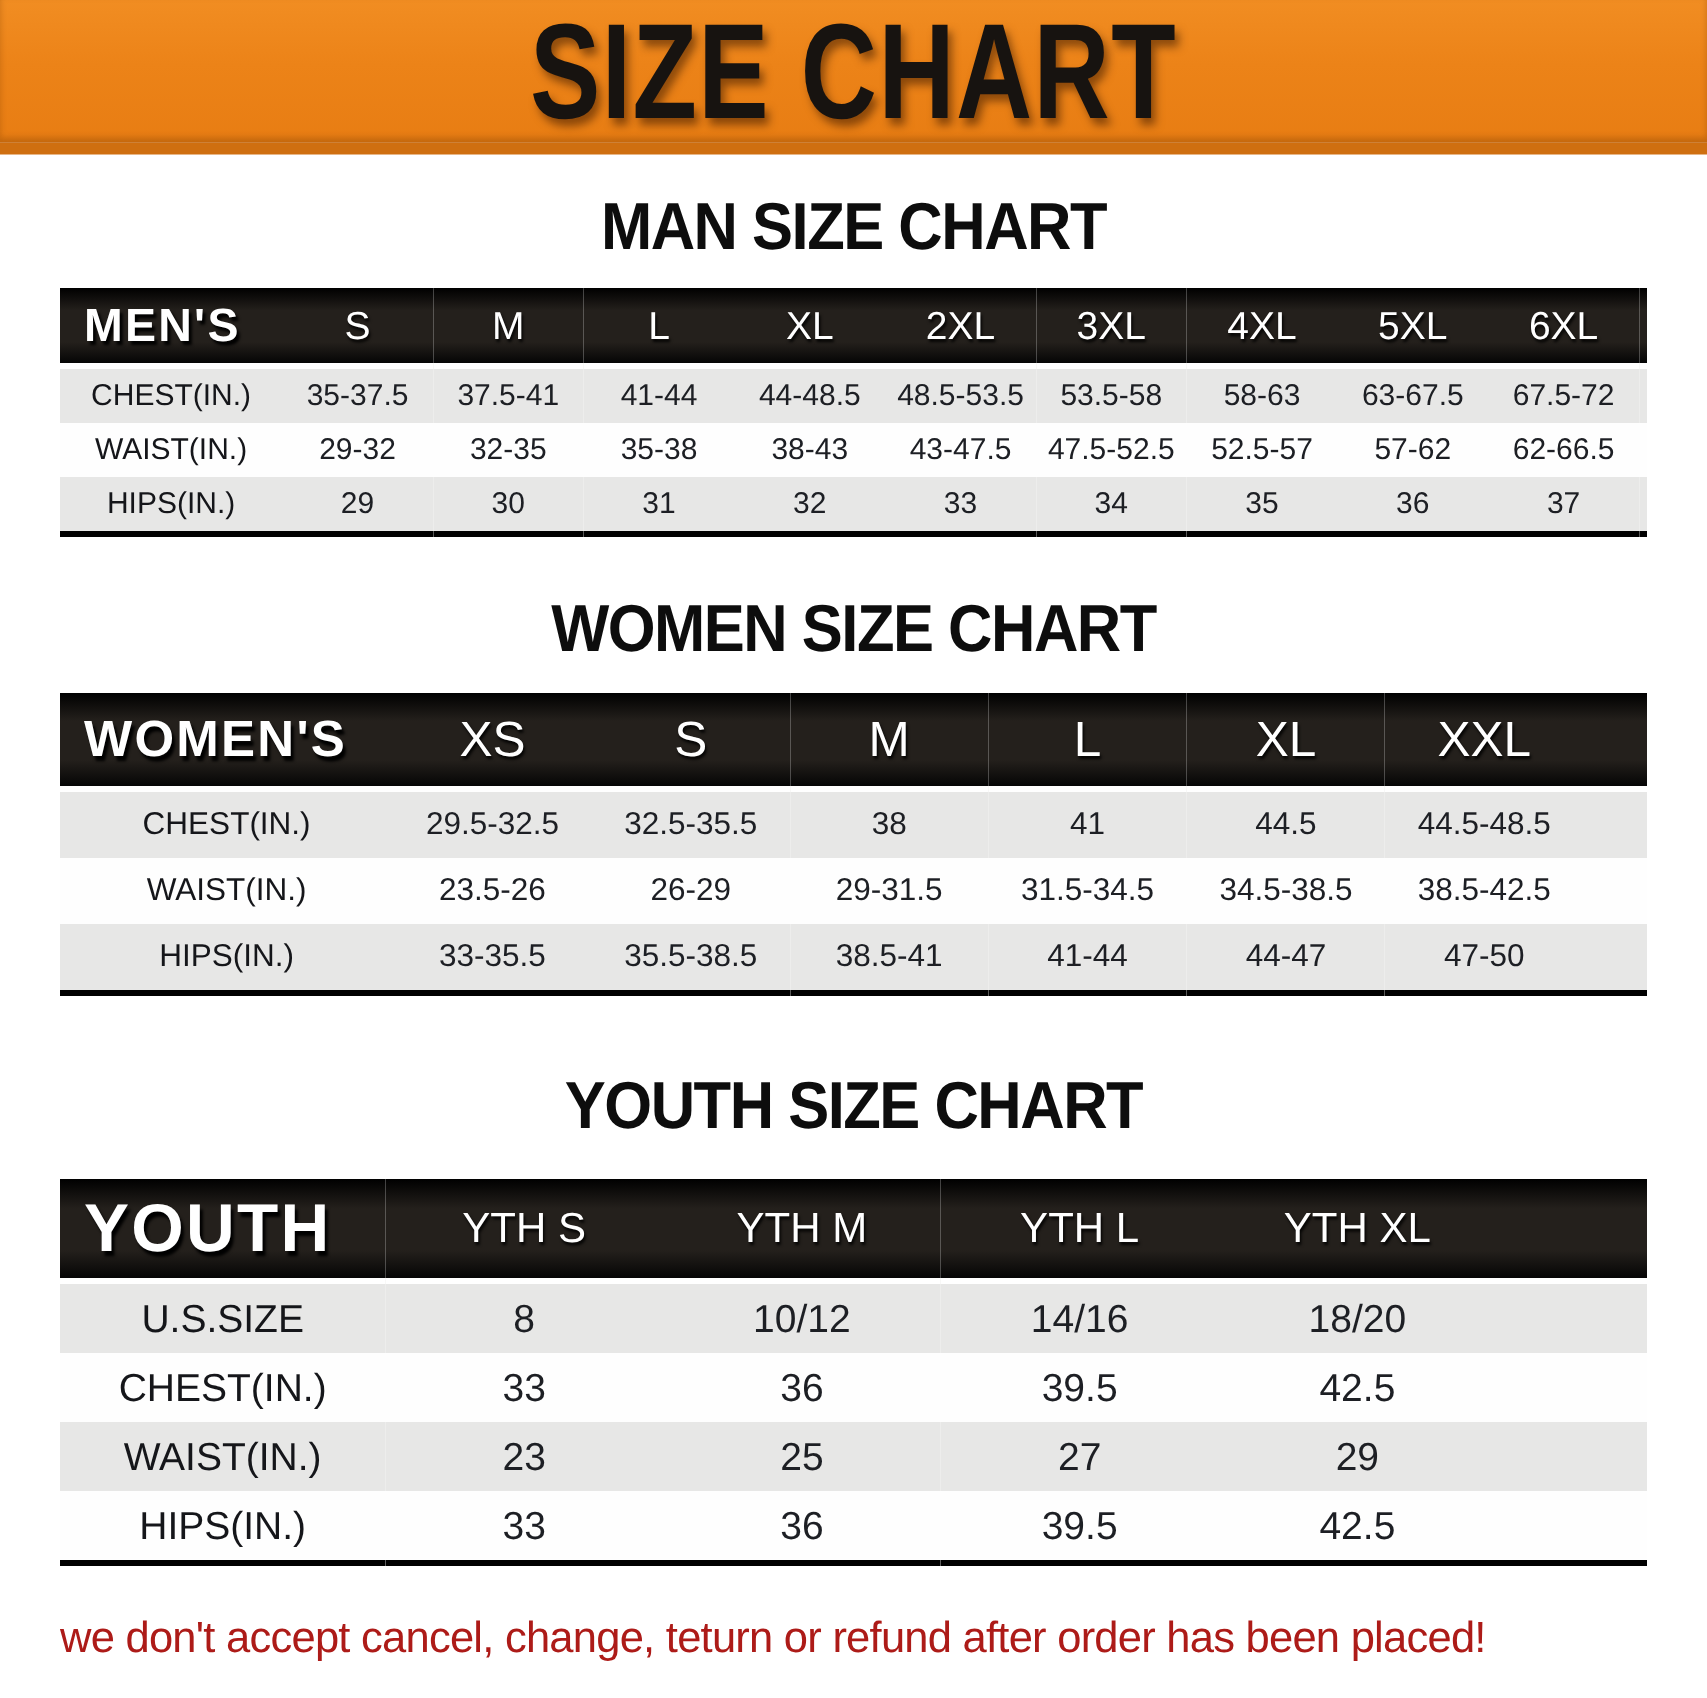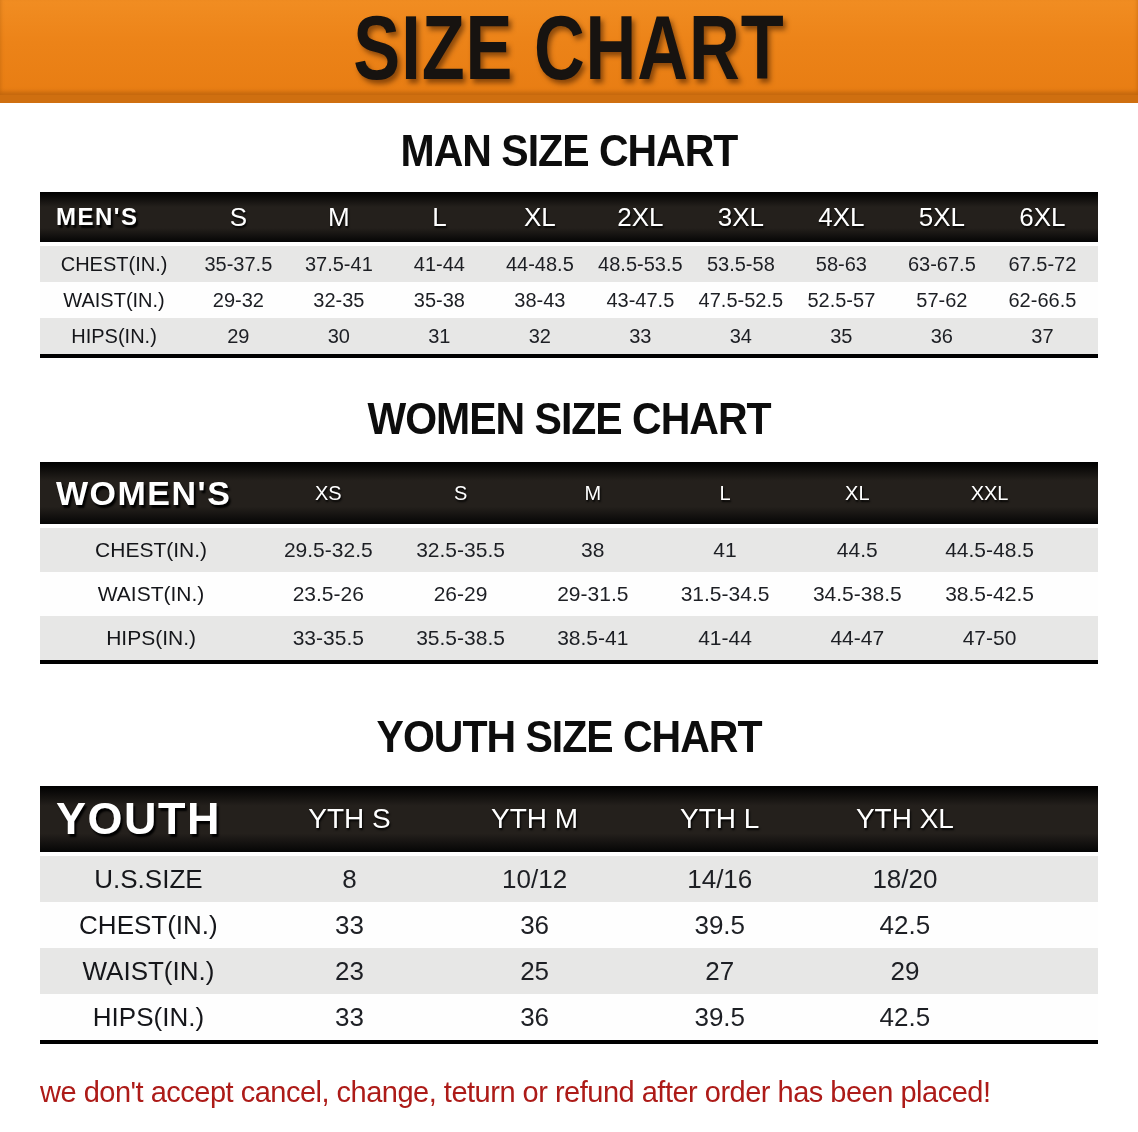--- a/index.html
+++ b/index.html
@@ -71,26 +71,26 @@
     color:#1d1f24;
     vertical-align:middle;
   }
   td.rowlabel{color:#15161a;}
   tbody tr:nth-child(odd) td{background:#e7e7e6;}
   tbody tr:nth-child(even) td{background:#fefefe;}
   tbody tr:first-child td{border-top:4px solid #ffffff;}
   tbody tr:last-child td{border-bottom:4px solid #000000;}
   
   .section-0 thead th{height:48px;font-size:26px;}
-  .section-0 th.grp{font-size:24px;}
+  .section-0 th.grp{font-size:31px;}
   .section-0 tbody td{height:34px;font-size:20px;}
   .section-0 col.col-label{width:14%;}
   .section-0 col.col-filler{width:.5%;}
 
-  .section-1 thead th{height:60px;font-size:20px;}
+  .section-1 thead th{height:60px;font-size:33px;}
   .section-1 th.grp{font-size:34px;}
   .section-1 tbody td{height:42px;font-size:21px;}
   .section-1 col.col-label{width:21%;}
   .section-1 col.col-filler{width:4%;}
 
   .section-2 thead th{height:64px;font-size:28px;}
   .section-2 th.grp{font-size:45px;}
   .section-2 tbody td{height:44px;font-size:26px;}
   .section-2 col.col-label{width:20.5%;}
   .section-2 col.col-filler{width:9.5%;}

